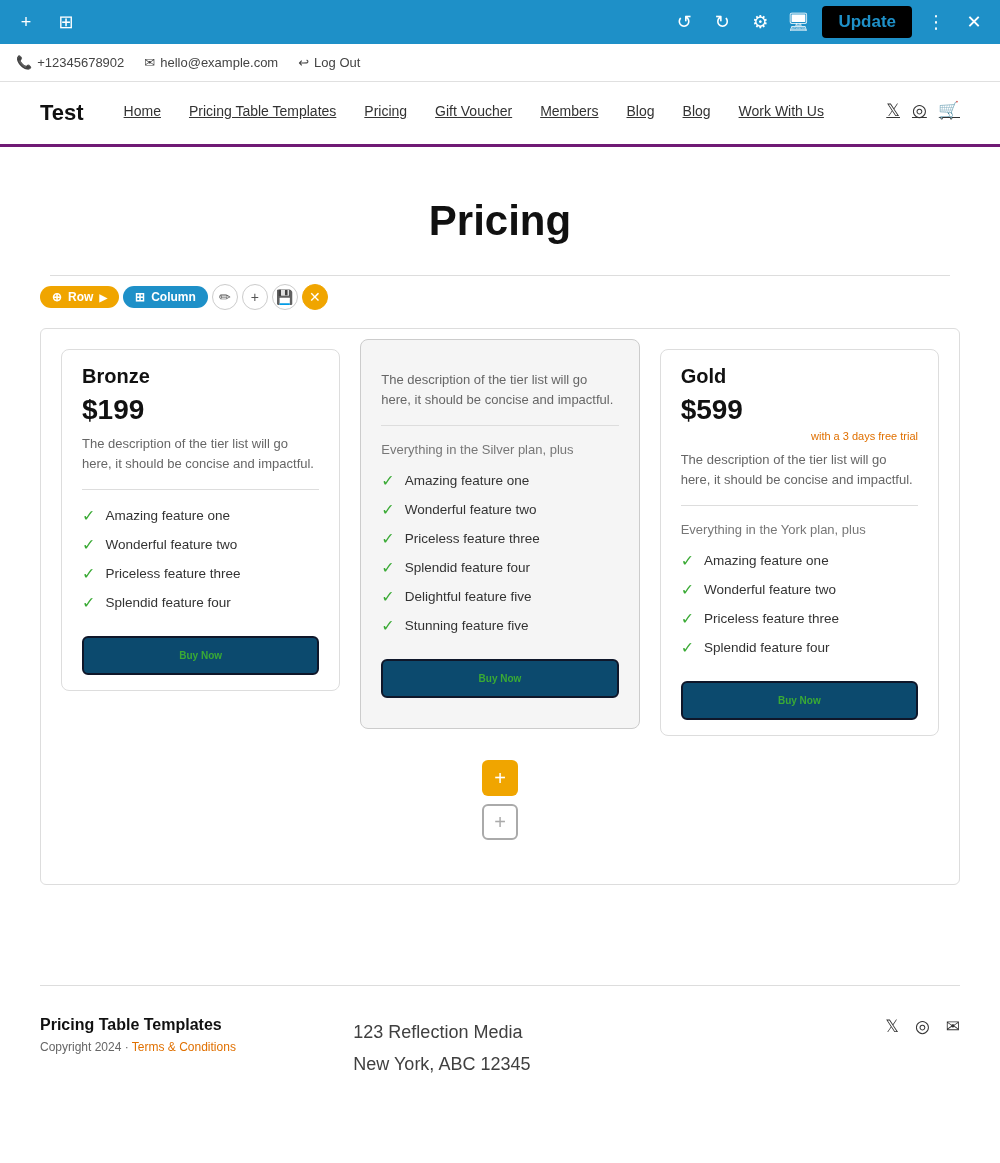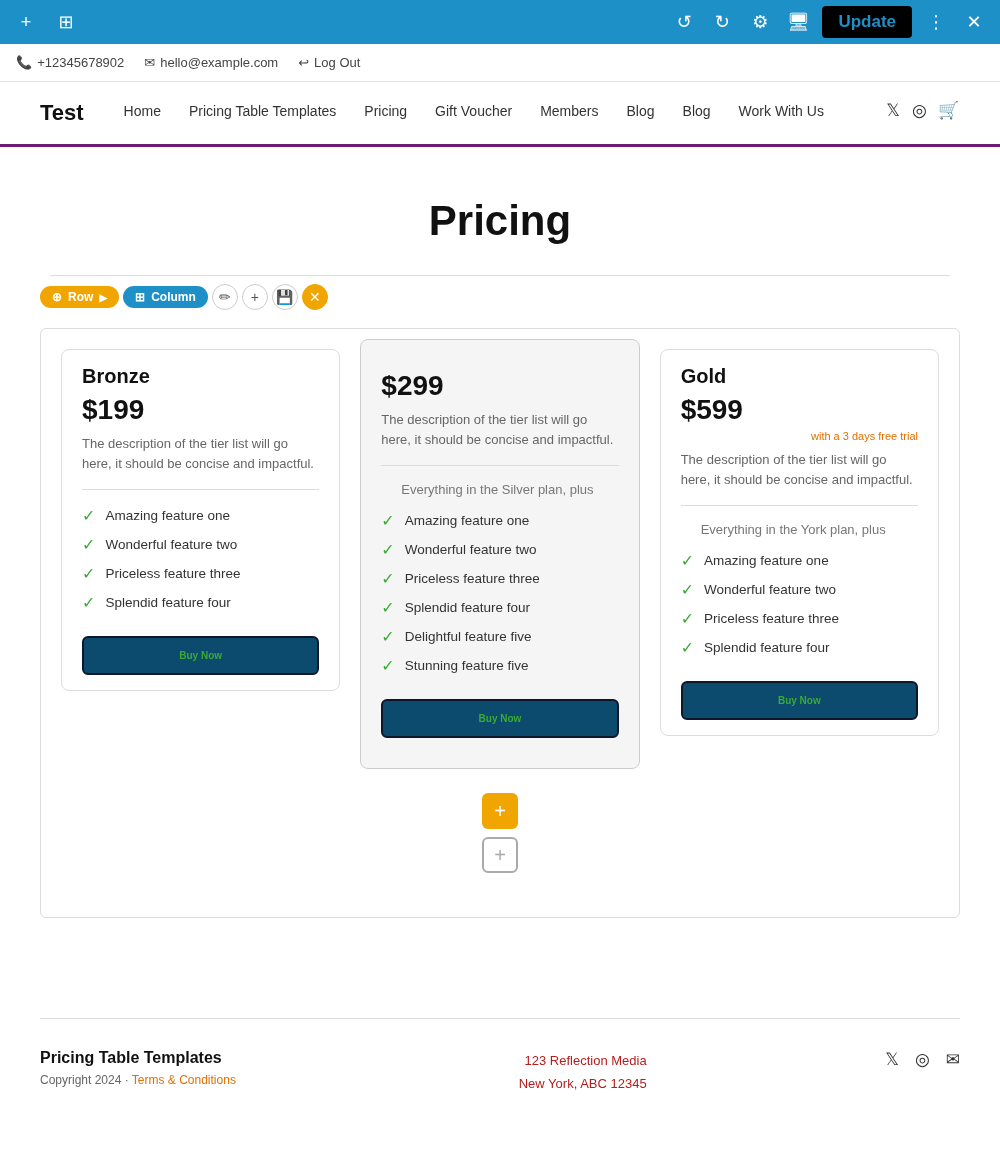--- a/index.html
+++ b/index.html
@@ -62,20 +62,21 @@
       font-size: 22px;
       font-weight: 700;
       color: #111;
       margin-right: 40px;
     }
     .site-nav {
       display: flex;
       align-items: center;
       gap: 28px;
       flex: 1;
+      text-decoration: underline;
     }
     .nav-link {
       font-size: 14px;
       color: #333;
       text-decoration: none;
       cursor: pointer;
     }
     .nav-icons { display: flex; gap: 12px; align-items: center; margin-left: auto; }
     .nav-icon { font-size: 17px; cursor: pointer; color: #333; }
 
@@ -195,21 +196,20 @@
     }
     .plan-divider {
       border: none;
       border-top: 1px solid #ddd;
       margin-bottom: 16px;
     }
     .plan-includes {
       font-size: 13px;
       color: #777;
       margin-bottom: 14px;
-      margin-left: 20px;
     }
     .feature-list {
       list-style: none;
       margin-bottom: 24px;
     }
     .feature-item {
       display: flex;
       align-items: center;
       gap: 10px;
       margin-bottom: 10px;
@@ -286,23 +286,23 @@
     }
     .footer-copy {
       font-size: 12px;
       color: #666;
     }
     .footer-copy a {
       color: #e07000;
       text-decoration: none;
     }
     .footer-address {
-      text-align: right;
-      font-size: 13px;
-      color: #b91c1c;
+      text-align: left;
+      font-size: 18px;
+      color: #404040;
       line-height: 1.8;
     }
     .footer-social {
       display: flex;
       gap: 16px;
       justify-content: flex-end;
       align-items: center;
     }
     .footer-social-icon {
       font-size: 17px;
@@ -410,21 +410,20 @@
           </li>
           <li class="feature-item">
             <span class="check-icon">✓</span>
             <span>Splendid feature four</span>
           </li>
         </ul>
         <button class="buy-btn">Buy Now</button>
       </div>
 
       <div class="pricing-card featured">
-        <div class="plan-price">$299</div>
         <p class="plan-description">The description of the tier list will go here, it should be concise and impactful.</p>
         <hr class="plan-divider">
         <p class="plan-includes">Everything in the Silver plan, plus</p>
         <ul class="feature-list">
           <li class="feature-item">
             <span class="check-icon">✓</span>
             <span>Amazing feature one</span>
           </li>
           <li class="feature-item">
             <span class="check-icon">✓</span>

